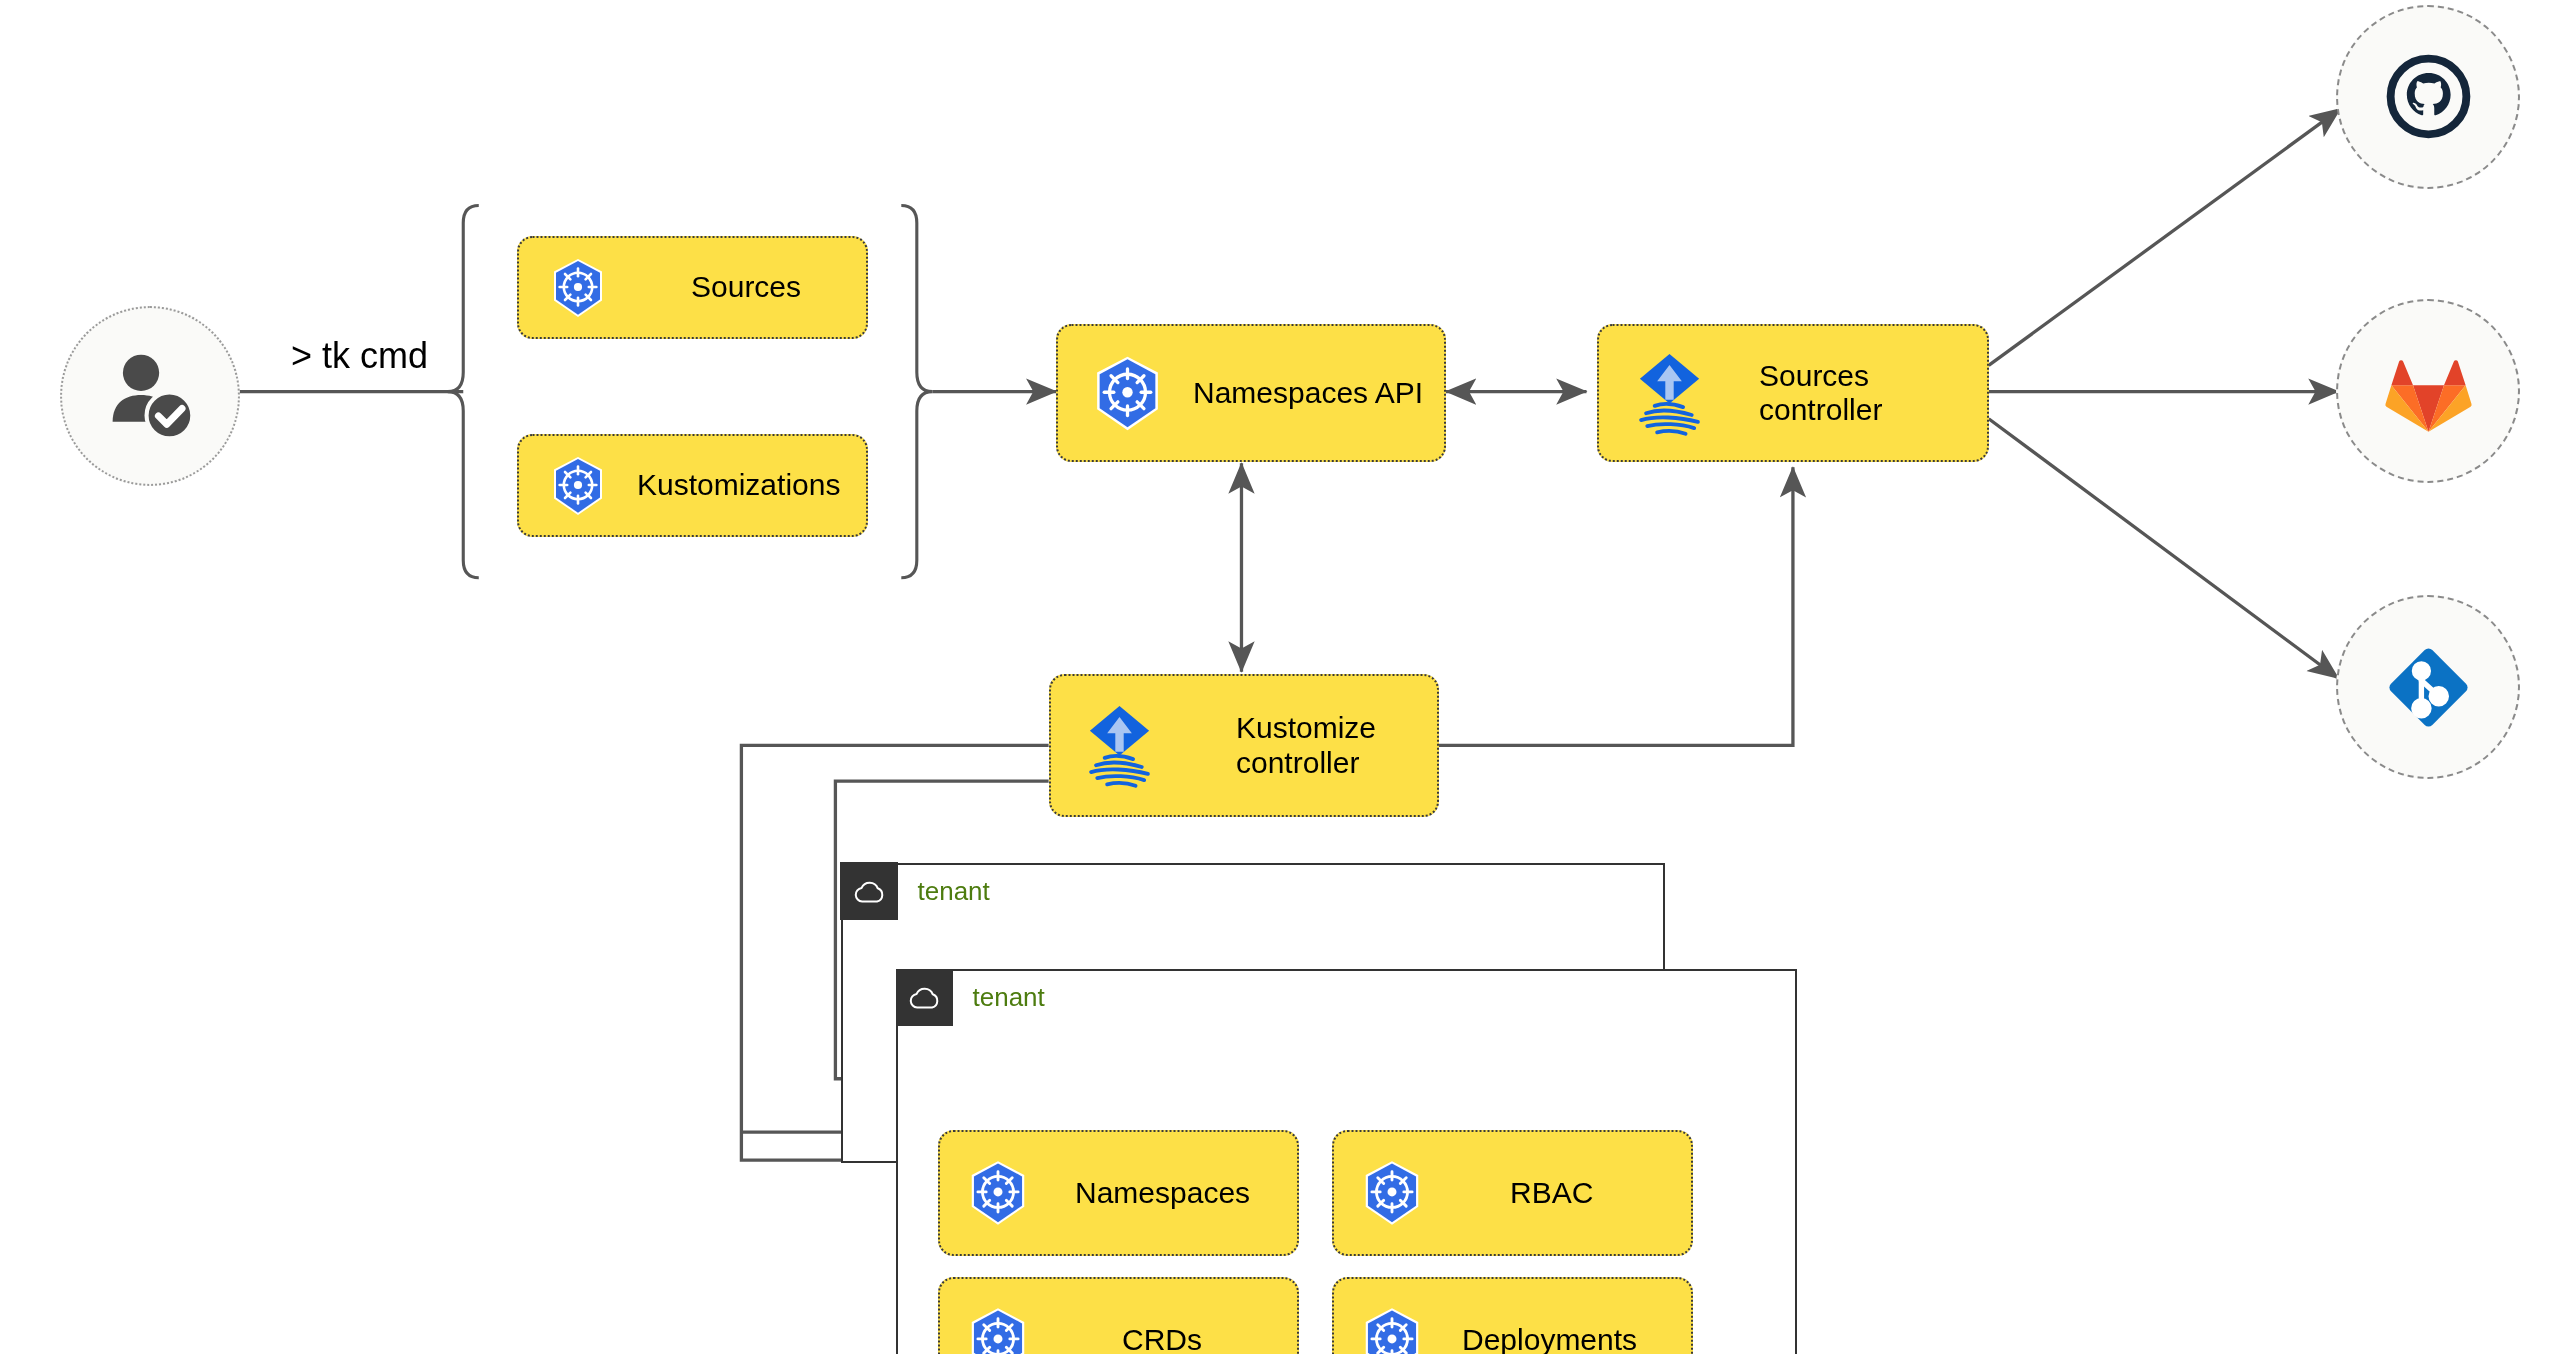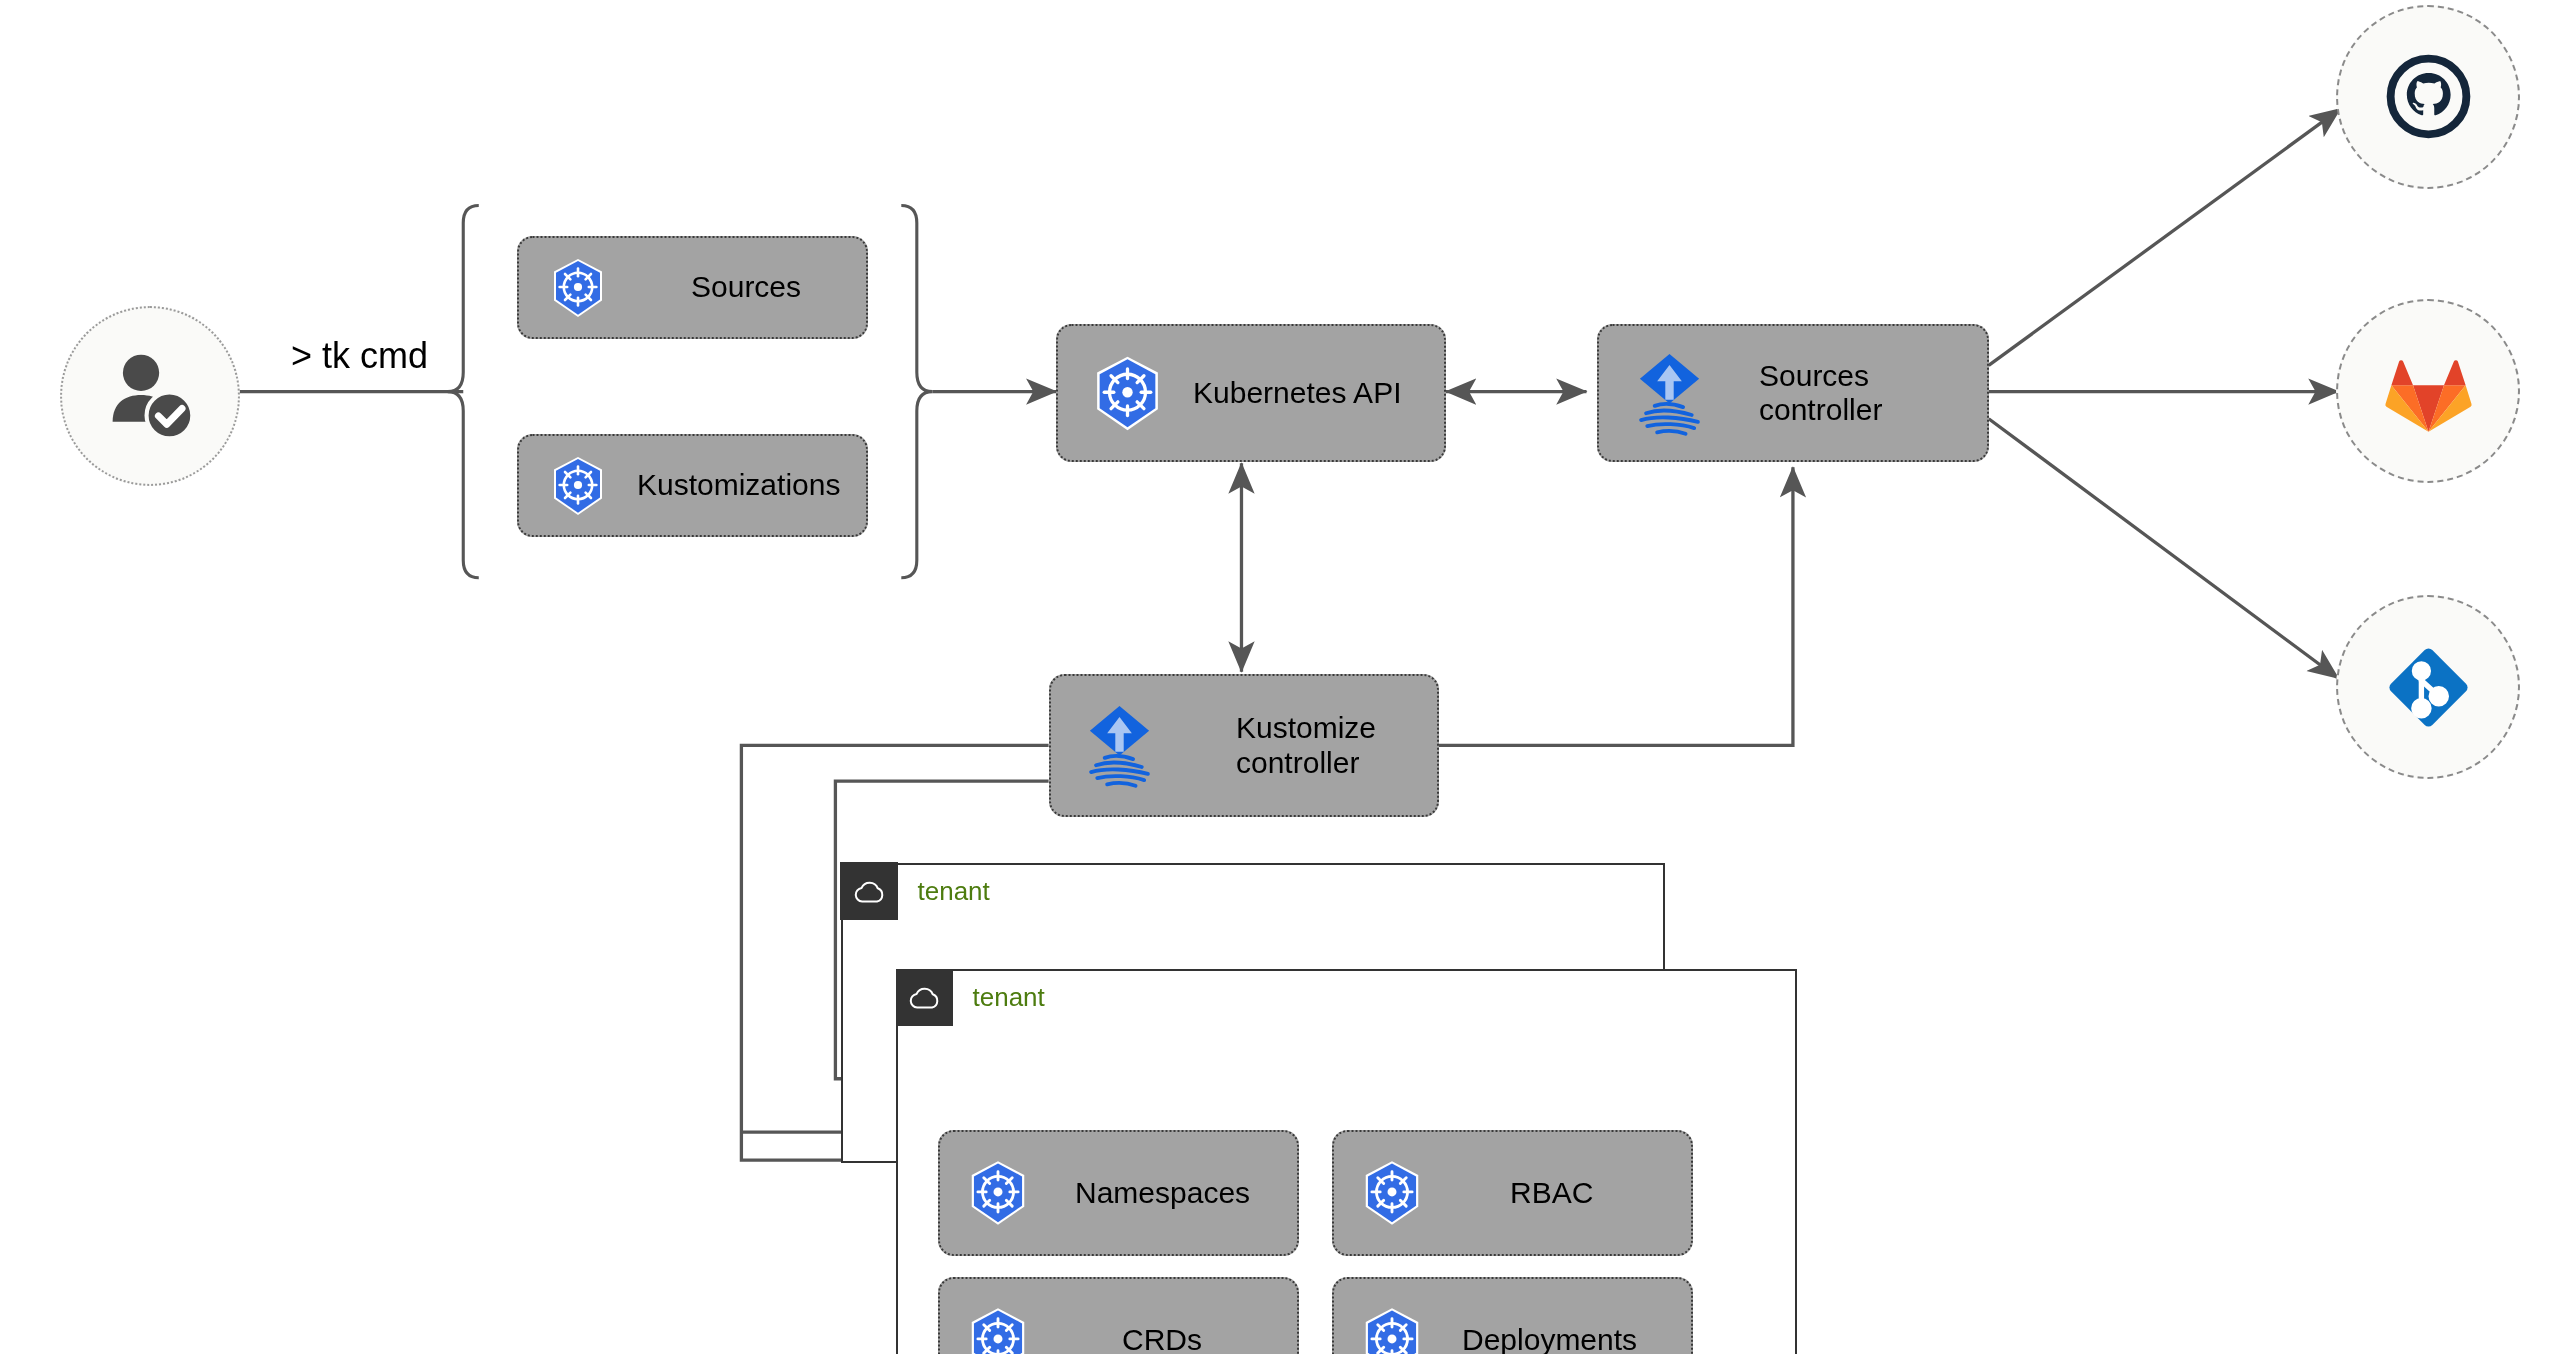--- a/index.html
+++ b/index.html
@@ -3,21 +3,21 @@
 <meta charset="utf-8">
 <style>
   html,body{margin:0;padding:0;background:#ffffff;}
   body{font-family:"Liberation Sans","DejaVu Sans",sans-serif;}
   #canvas{position:relative;width:2576px;height:1355px;background:#ffffff;overflow:hidden;}
   #edges{position:absolute;left:0;top:0;width:2576px;height:1355px;pointer-events:none;}
 
   
   .card{
     position:absolute;
-    background:#a3a3a3;
+    background:#fde047;
     border:2.9px dotted #3a3a3a;
     border-radius:15.5px;
     display:flex;align-items:center;
     box-sizing:border-box;
   }
   .card .lbl{
     color:#000;
     font-size:30px;
     line-height:1.15;
     white-space:pre-line;
@@ -177,21 +177,21 @@
           <line x1="32" y1="41.8" x2="32" y2="49.4"></line>
           <line x1="13.6" y1="31" x2="21.2" y2="31"></line>
           <line x1="42.8" y1="31" x2="50.4" y2="31"></line>
           <line x1="19" y1="18" x2="24.4" y2="23.4"></line>
           <line x1="39.6" y1="38.6" x2="45" y2="44"></line>
           <line x1="45" y1="18" x2="39.6" y2="23.4"></line>
           <line x1="24.4" y1="38.6" x2="19" y2="44"></line>
         </g>
       </svg>
     </span>
-    <span class="lbl" style="margin-left:25px;">Kubernetes API</span>
+    <span class="lbl" style="margin-left:25px;">Namespaces API</span>
   </div>
 
   <div class="card" style="left:1597px;top:324px;width:392px;height:138px;padding-left:31px;">
     <span class="ic">
       <svg width="79" height="89" viewBox="0 0 64 72">
         <path d="M32 4 L56 24 L32 44 L8 24 Z" fill="#1263DE"></path>
         <path d="M32 13 L42 26 L35.4 26 L35.4 41 L28.6 41 L28.6 26 L22 26 Z" fill="#A9C6F2"></path>
         <g stroke="#1263DE" stroke-width="3.1" fill="none" stroke-linecap="round">
           <path d="M20 46 C27 43.5 36 44.5 43 47"></path>
           <path d="M13 52 C23 48.6 37 49.6 50 53.4"></path>

